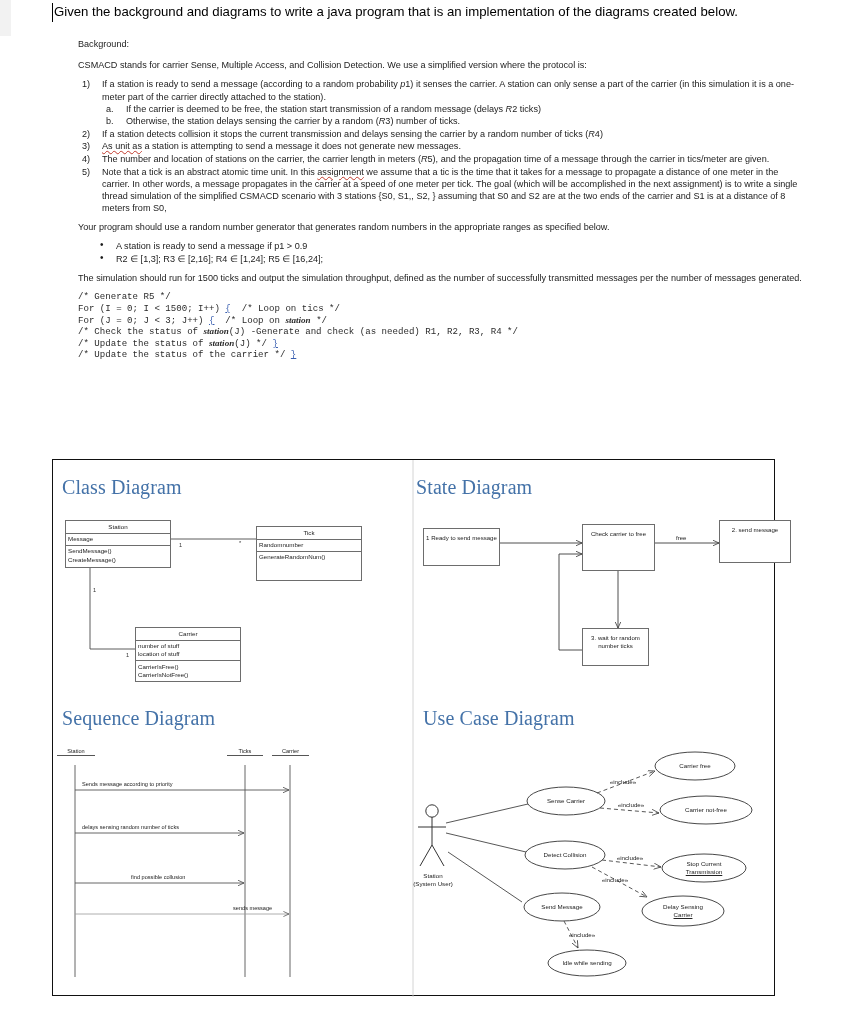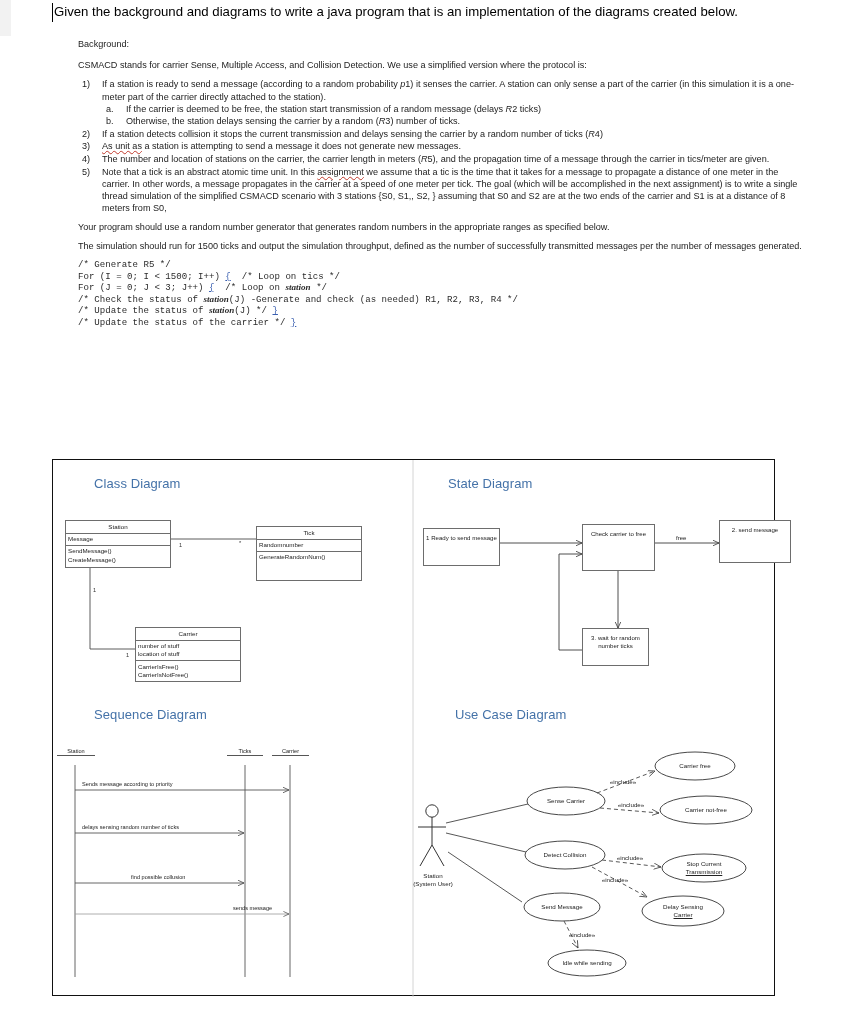--- a/index.html
+++ b/index.html
@@ -87,25 +87,24 @@
 
   
   .diagram-frame{
     position:absolute;left:52px;top:459px;width:723px;height:537px;
     border:1px solid #111;
     background:#fff;
     box-sizing:border-box;
   }
   .panel{position:absolute;}
   .panel-title{
-    color:#4472a8;font-size:13px;font-weight:400;
-    font-family:Liberation Sans, sans-serif;
+    color:#4472a8;font-size:20px;font-weight:400;
+    font-family:Liberation Serif, serif;
     letter-spacing:0.1px;
     white-space:nowrap;
-    margin-left:32px;
   }
 
   
   .umlbox{
     position:absolute;border:1px solid #6d6d6d;background:#fff;
     font-size:6.2px;line-height:8.2px;color:#222;
     box-sizing:border-box;
   }
   .umlbox .ttl{
     text-align:center;border-bottom:1px solid #6d6d6d;padding:2px 0 1.5px 0;
@@ -186,20 +185,24 @@
         <span>The number and location of stations on the carrier, the carrier length in meters (</span><em>R</em><span>5</span><span>), and the propagation time of a message through the carrier in tics/meter are given.</span>
       </li>
       <li>
         <span class="marker">5)</span>
         <span>Note that a tick is an abstract atomic time unit. In this </span><span class="uw">assignment</span><span> we assume that a tic is the time that it takes for a message to propagate a distance of one meter in the carrier. In other words, a message propagates in the carrier at a speed of one meter per tick. The goal (which will be accomplished in the next assignment) is to write a single thread simulation of the simplified CSMACD scenario with 3 stations {S0, S1,, S2, } assuming that S0 and S2 are at the two ends of the carrier and S1 is at a distance of 8 meters from S0,</span>
       </li>
     </ol>
 
     <p style="margin-top:5px">Your program should use a random number generator that generates random numbers in the appropriate ranges as specified below.</p>
 
+    <ul class="bullets">
+      <li>A station is ready to send a message if p1 &gt; 0.9</li>
+      <li>R2 ∈ [1,3]; R3 ∈ [2,16]; R4 ∈ [1,24]; R5 ∈ [16,24];</li>
+    </ul>
 
     <p>The simulation should run for 1500 ticks and output the simulation throughput, defined as the number of successfully transmitted messages per the number of messages generated.</p>
 
 
     <div class="pseudo"><span>/* Generate R5 */</span>
 <span>For (I = 0; I &lt; 1500; I++) <span class="brace">{</span>  /* Loop on tics */</span>
 <span>For (J = 0; J &lt; 3; J++) <span class="brace">{</span>  /* Loop on <span class="it">station</span> */</span>
 <span>/* Check the status of <span class="it">station</span>(J) -Generate and check (as needed) R1, R2, R3, R4 */</span>
 <span>/* Update the status of <span class="it">station</span>(J) */ <span class="brace">}</span></span>
 <span>/* Update the status of the carrier */ <span class="brace">}</span></span></div>

